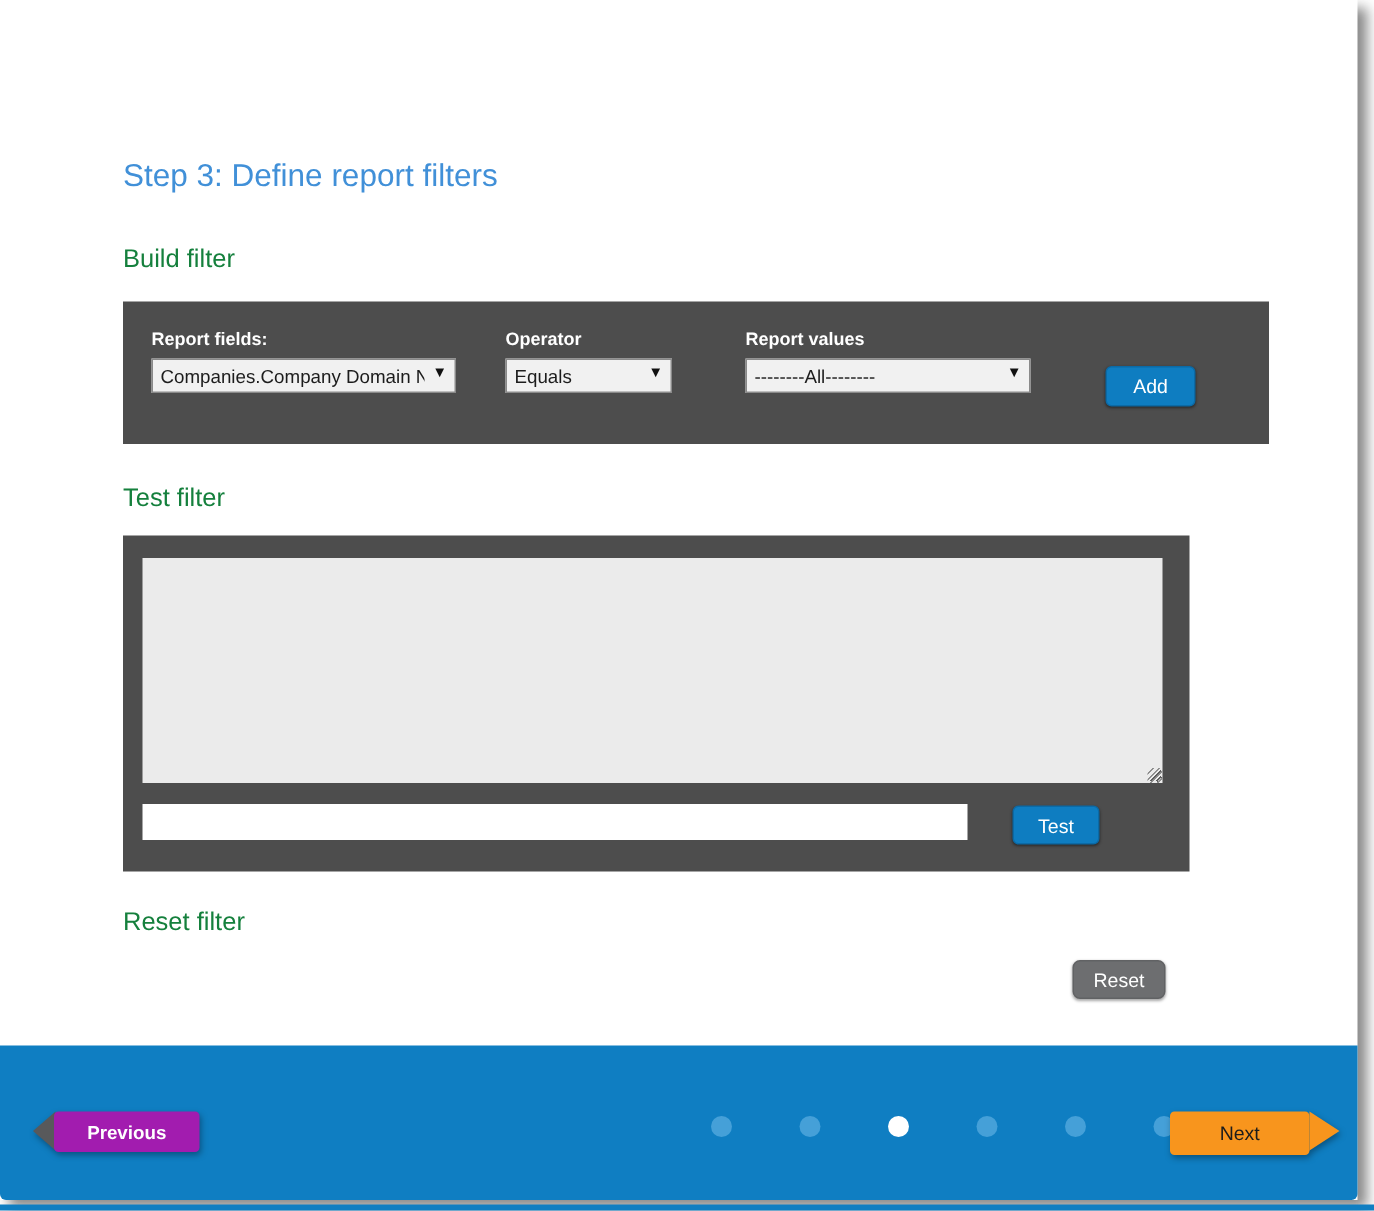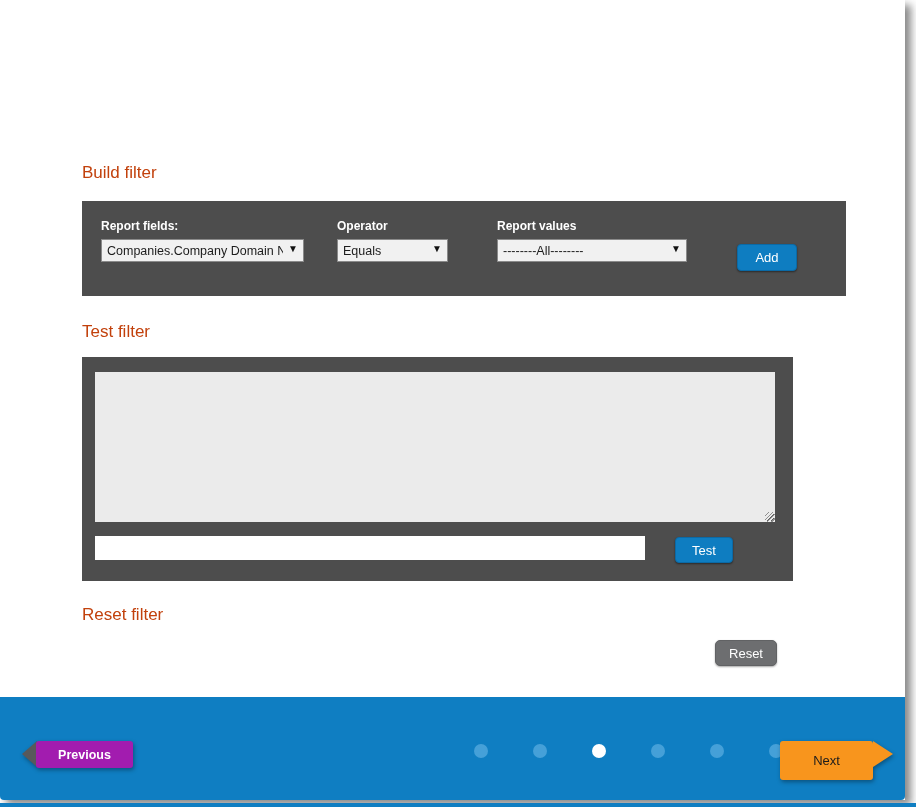--- a/index.html
+++ b/index.html
@@ -15,21 +15,21 @@
   .page-title {
     position:absolute; left:14px; top:14px;
     font-size:30px; font-weight:300; color:#4293d9;
     letter-spacing:0.2px;
   }
   .step-heading {
     position:absolute; left:82px; top:106px;
     font-size:21px; font-weight:300; color:#4190d8;
   }
   .section-heading {
-    font-size:17px; font-weight:300; color:#c2410c;
+    font-size:17px; font-weight:300; color:#15803d;
     position:absolute; left:82px;
   }
   #build-heading { top:163px; }
   #test-heading  { top:322px; }
   #reset-heading { top:605px; }
 
   .dark-panel { position:absolute; background:#4d4d4d; }
   #build-panel { left:82px; top:201px; width:764px; height:95px; }
   #test-panel  { left:82px; top:357px; width:711px; height:224px; }
 
@@ -109,21 +109,21 @@
     display:flex; align-items:center; justify-content:center;
   }
   #step-dots { position:absolute; left:474px; top:47px; display:flex; gap:45px; }
   .dot { width:14px; height:14px; border-radius:50%; background:#45a0d8; }
   .dot.active { background:#ffffff; }
   #next-button {
     position:absolute; left:780px; top:44px; height:27px; z-index:2;
     cursor:pointer; filter:drop-shadow(1px 2px 2px rgba(0,0,0,0.35));
   }
   #next-button .btn-body {
-    position:absolute; left:0; top:0; width:93px; height:39px;
+    position:absolute; left:0; top:0; width:93px; height:29px;
     background:#f8951d; border-radius:3px;
     color:#1c1c1c; font-size:13px;
     display:flex; align-items:center; justify-content:center;
   }
   #next-button .arrow-right {
     position:absolute; left:93px; top:0;
     width:0; height:0;
     border-top:13.5px solid transparent; border-bottom:13.5px solid transparent;
     border-left:20px solid #f8951d;
   }
@@ -131,20 +131,21 @@
     position:absolute; left:0; top:803px; width:916px; height:4px;
     background:#0f7ec2;
   }
 </style>
 </head>
 <body>
 
 <div class="page">
 
 
+  <h2 class="step-heading">Step 3: Define report filters</h2>
 
   <h3 class="section-heading" id="build-heading">Build filter</h3>
 
   <div class="dark-panel" id="build-panel">
     <div class="field-group" id="group-fields">
       <label class="field-label">Report fields:</label>
       <span class="select-wrap">
         <select>
           <option>Companies.Company Domain Na</option>
         </select>

